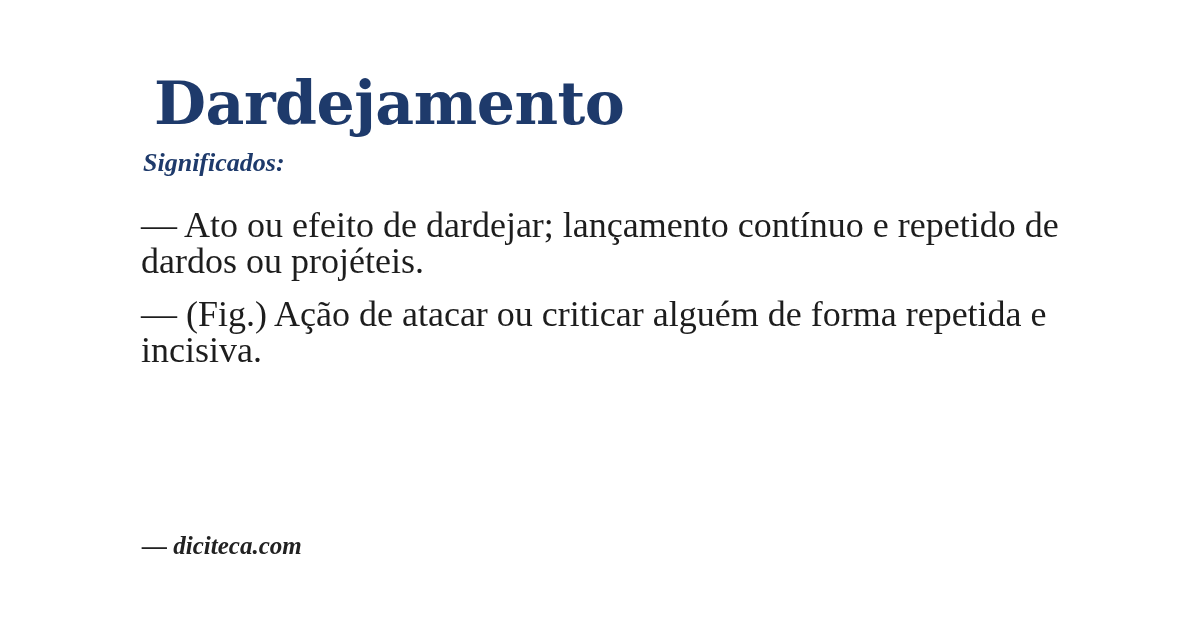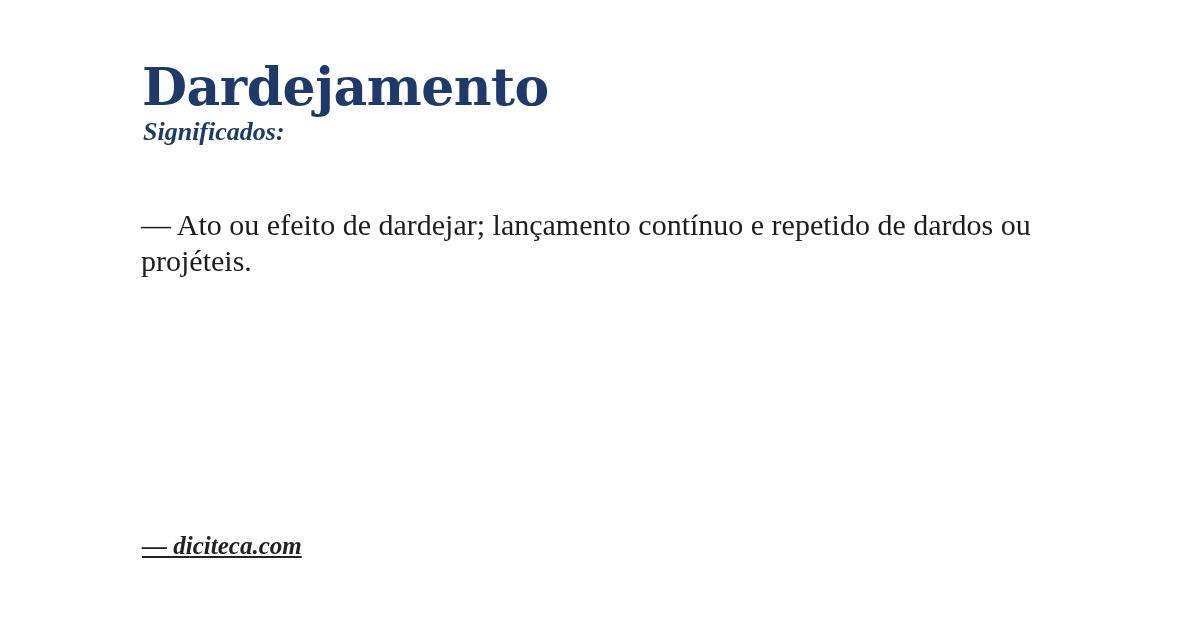--- a/index.html
+++ b/index.html
@@ -14,23 +14,23 @@
     background: #ffffff;
     overflow: hidden;
     font-family: "Liberation Serif", serif;
   }
   .header {
     position: absolute;
     left: 142px;
     top: 58px;
   }
   .title {
-    margin: 0;
+    margin: 12px;
     font-family: "DejaVu Serif", "Liberation Serif", serif;
-    font-size: 52px;
+    font-size: 60px;
     line-height: 1.1;
     font-weight: 700;
     color: #1e3a6b;
     letter-spacing: -0.5px;
   }
   .subtitle {
     margin: 2px 0 0 1px;
     font-family: Liberation Serif, serif;
     font-size: 26px;
     font-weight: 700;
@@ -39,50 +39,50 @@
   }
   .definitions {
     position: absolute;
     left: 141px;
     top: 207px;
     width: 930px;
   }
   .definition {
     margin: 0 0 17px 0;
     font-family: "Liberation Serif", serif;
-    font-size: 30px;
+    font-size: 36px;
     line-height: 36px;
     color: #1d1d1d;
   }
   .footer {
     position: absolute;
     left: 142px;
     top: 532px;
   }
   .attribution {
     margin: 0;
     font-family: "Liberation Serif", serif;
     font-size: 25px;
     font-style: italic;
     font-weight: 700;
     color: #222222;
-    text-decoration: underline;
   }
 </style>
 </head>
 <body>
 
 <div class="card">
 
   <div class="header">
     <h1 class="title">Dardejamento</h1>
     <h2 class="subtitle">Significados:</h2>
   </div>
 
   <div class="definitions">
     <p class="definition">— Ato ou efeito de dardejar; lançamento contínuo e repetido de dardos ou projéteis.</p>
+    <p class="definition">— (Fig.) Ação de atacar ou criticar alguém de forma repetida e incisiva.</p>
   </div>
 
   <div class="footer">
     <p class="attribution">— diciteca.com</p>
   </div>
 
 </div>
 
 </body></html>

